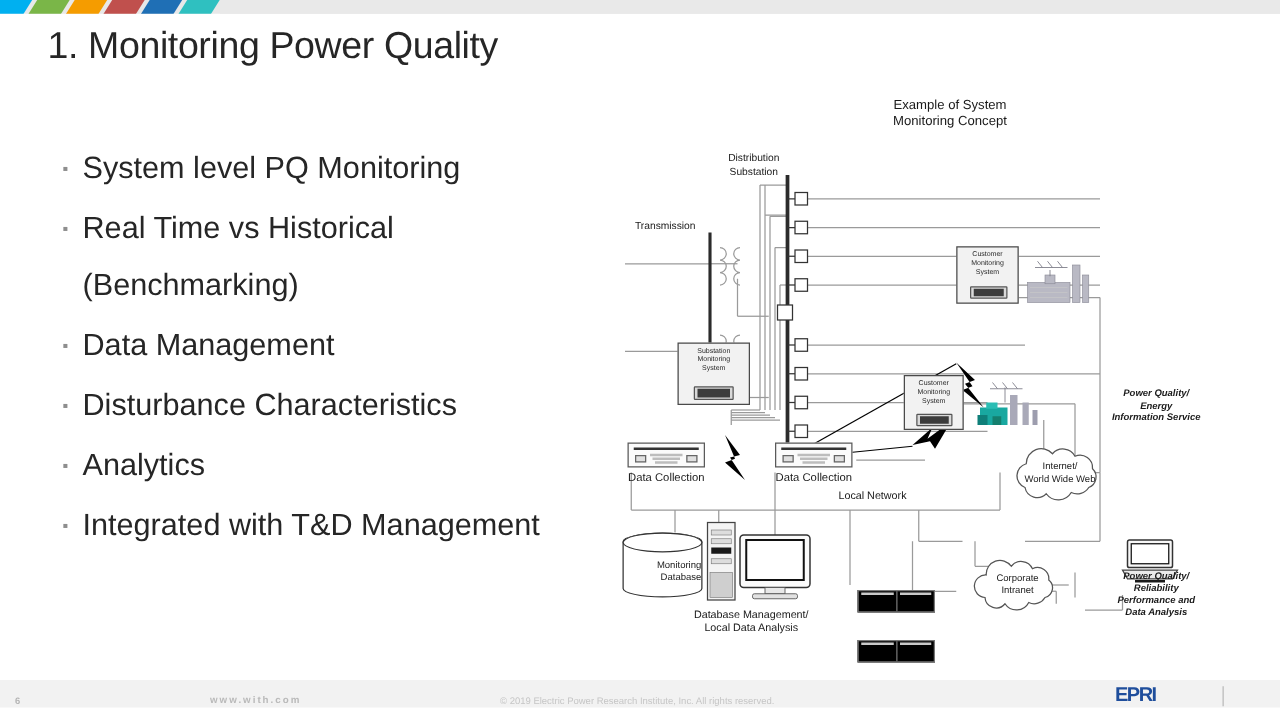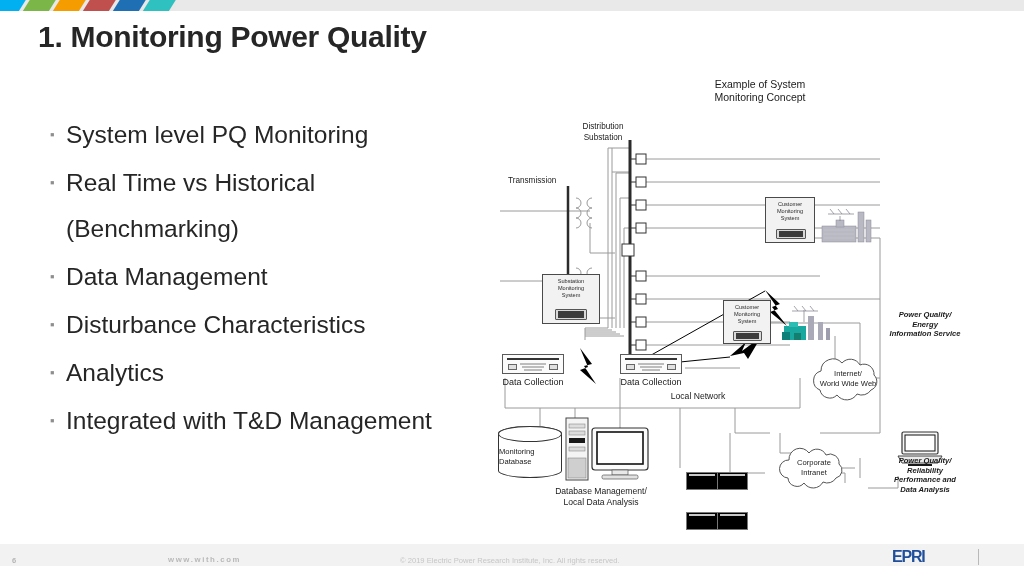--- a/index.html
+++ b/index.html
@@ -31,21 +31,21 @@
     width: 848px; height: 11px;
     background: #e9e9e9;
   }
 
   
   .slide-title {
     position: absolute;
     left: 38px; top: 20px;
     width: 600px;
     font-size: 30px;
-    font-weight: bold;
+    font-weight: normal;
     letter-spacing: -0.3px;
     color: #262626;
   }
 
   
   .bullets {
     position: absolute;
     left: 50px; top: 112px;
     width: 430px;
   }
@@ -152,21 +152,21 @@
     border-radius: 50% / 14%;
     background: #fff;
   }
   .cyl-top {
     position: absolute; left:-1px; top:-1px; right:-1px; height: 14px;
     border: 1px solid #333; border-radius: 50%;
     background:#fff;
   }
   .cyl-lbl {
     position: absolute; left:0; right:0; top: 20px;
-    text-align:left; font-size:7.6px; line-height:9.5px; color:#1a1a1a;
+    text-align:right; font-size:7.6px; line-height:9.5px; color:#1a1a1a;
     white-space: pre-line;
   }
 
   
   .cloud { position: absolute; }
   .cloud-lbl {
     position:absolute; left:0; right:0; top:50%;
     transform: translateY(-50%);
     text-align:center; font-size:7.6px; line-height:9.5px; color:#1a1a1a;
     white-space: pre-line;

